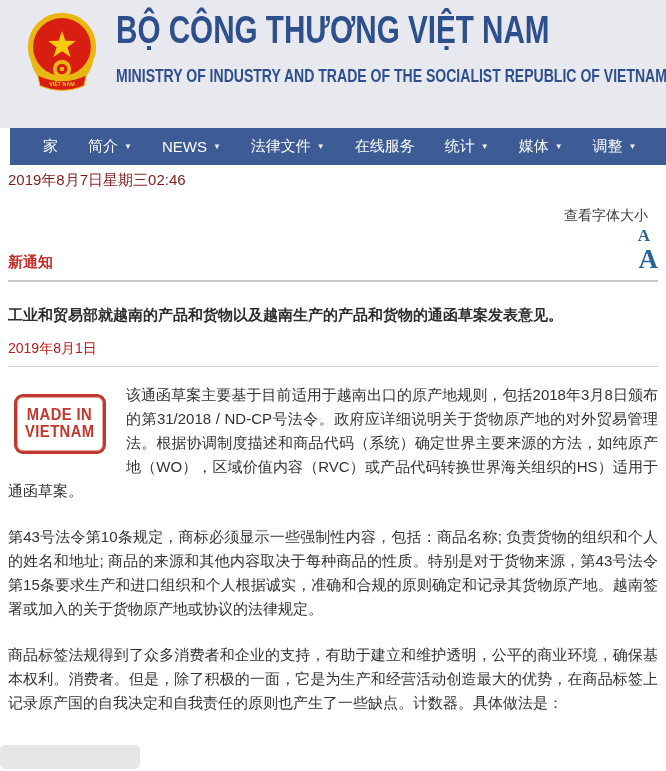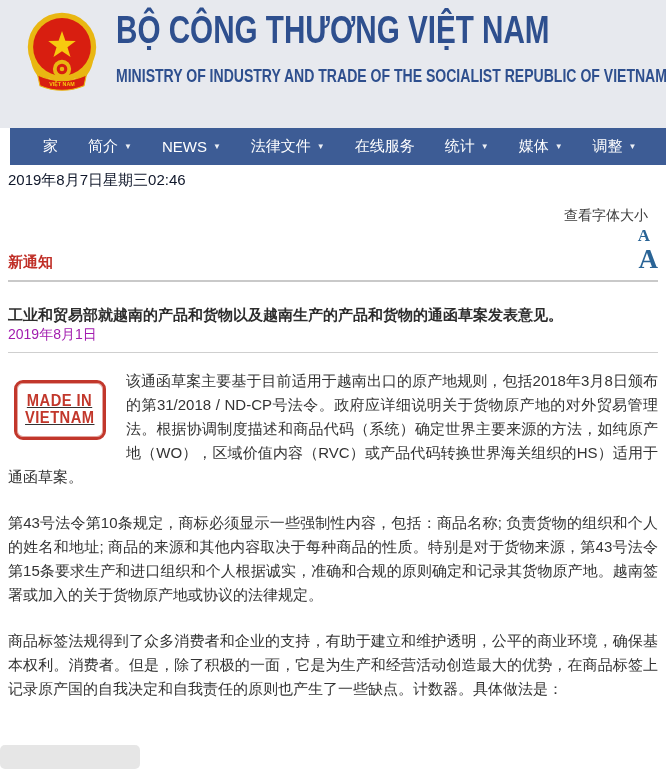--- a/index.html
+++ b/index.html
@@ -15,38 +15,38 @@
   .site-title { font-size:38px; font-weight:bold; color:#2e4f8e; letter-spacing:0; line-height:1.1; }
   .site-subtitle { margin-top:14px; font-size:18px; font-weight:bold; color:#2e4f8e; }
 
   
   .main-nav { position:relative; margin-left:10px; height:37px; background:#3d5c95; display:flex; align-items:center; padding-left:18px; }
   .nav-item { color:#fff; font-size:15px; text-decoration:none; padding:0 15px; display:flex; align-items:center; cursor:pointer; }
   .nav-item .caret { font-size:8px; margin-left:6px; color:rgba(255,255,255,.9); }
 
   
   .content { padding:0 8px; }
-  .datetime { margin-top:6px; font-size:15px; color:#0f172a; }
+  .datetime { margin-top:6px; font-size:15px; color:#7f1d1d; }
   .toolbar { margin-top:14px; display:flex; align-items:flex-end; justify-content:space-between;gap:20px; }
   .section-link { font-size:15px; font-weight:bold; color:#c03028; text-decoration:none; }
   .fontsize-ctl { display:flex; align-items:flex-end;flex-direction:column; }
   .fontsize-label { font-size:14px; color:#3a3a3a; margin-right:10px; line-height:22px; }
   .font-a { font-family:"Liberation Serif","DejaVu Serif",serif; font-weight:bold; color:#2a6496; cursor:pointer; }
   .font-a.small { font-size:17px; line-height:20px; margin-right:8px; }
   .font-a.large { font-size:27px; line-height:26px; }
   .rule { border:none; border-top:2px solid #c9c9c9; margin-top:8px; }
   .rule.thin { border-top:1px solid #cfcfcf; }
 
   .article-title { margin-top:22px; font-size:15px; font-weight:bold; color:#2d2d2d; line-height:1.45; }
-  .article-date { font-size:14px; color:#a21caf; }
+  .article-date { margin-top:14px; font-size:14px; color:#b91c1c; }
   .article-body { margin-top:16px; font-size:15px; color:#333; line-height:1.6; text-align:justify; }
   .article-body p { margin-bottom:22px; }
 
   
-  .stamp-box { float:left; width:104px; height:78px; margin:2px 14px 14px 0; background:#fff; display:flex; align-items:center; justify-content:center;text-decoration:underline; }
+  .stamp-box { float:left; width:104px; height:78px; margin:2px 14px 14px 0; background:#fff; display:flex; align-items:center; justify-content:center; }
   .stamp { width:92px; height:60px; border:3px solid #c2372b; border-radius:9px; box-shadow:inset 0 0 0 1px rgba(194,55,43,.45); display:flex; flex-direction:column; align-items:center; justify-content:center; }
   .stamp span { display:block; font-size:16px; font-weight:bold; color:#c2372b; line-height:1.05; letter-spacing:.5px; transform:scaleX(.92); }
 
   
   .watermark { position:absolute; left:0; bottom:2px; width:140px; height:24px; background:rgba(140,140,140,.22); border-radius:5px; }
 </style>
 </head>
 <body>
 
 <div class="page">

